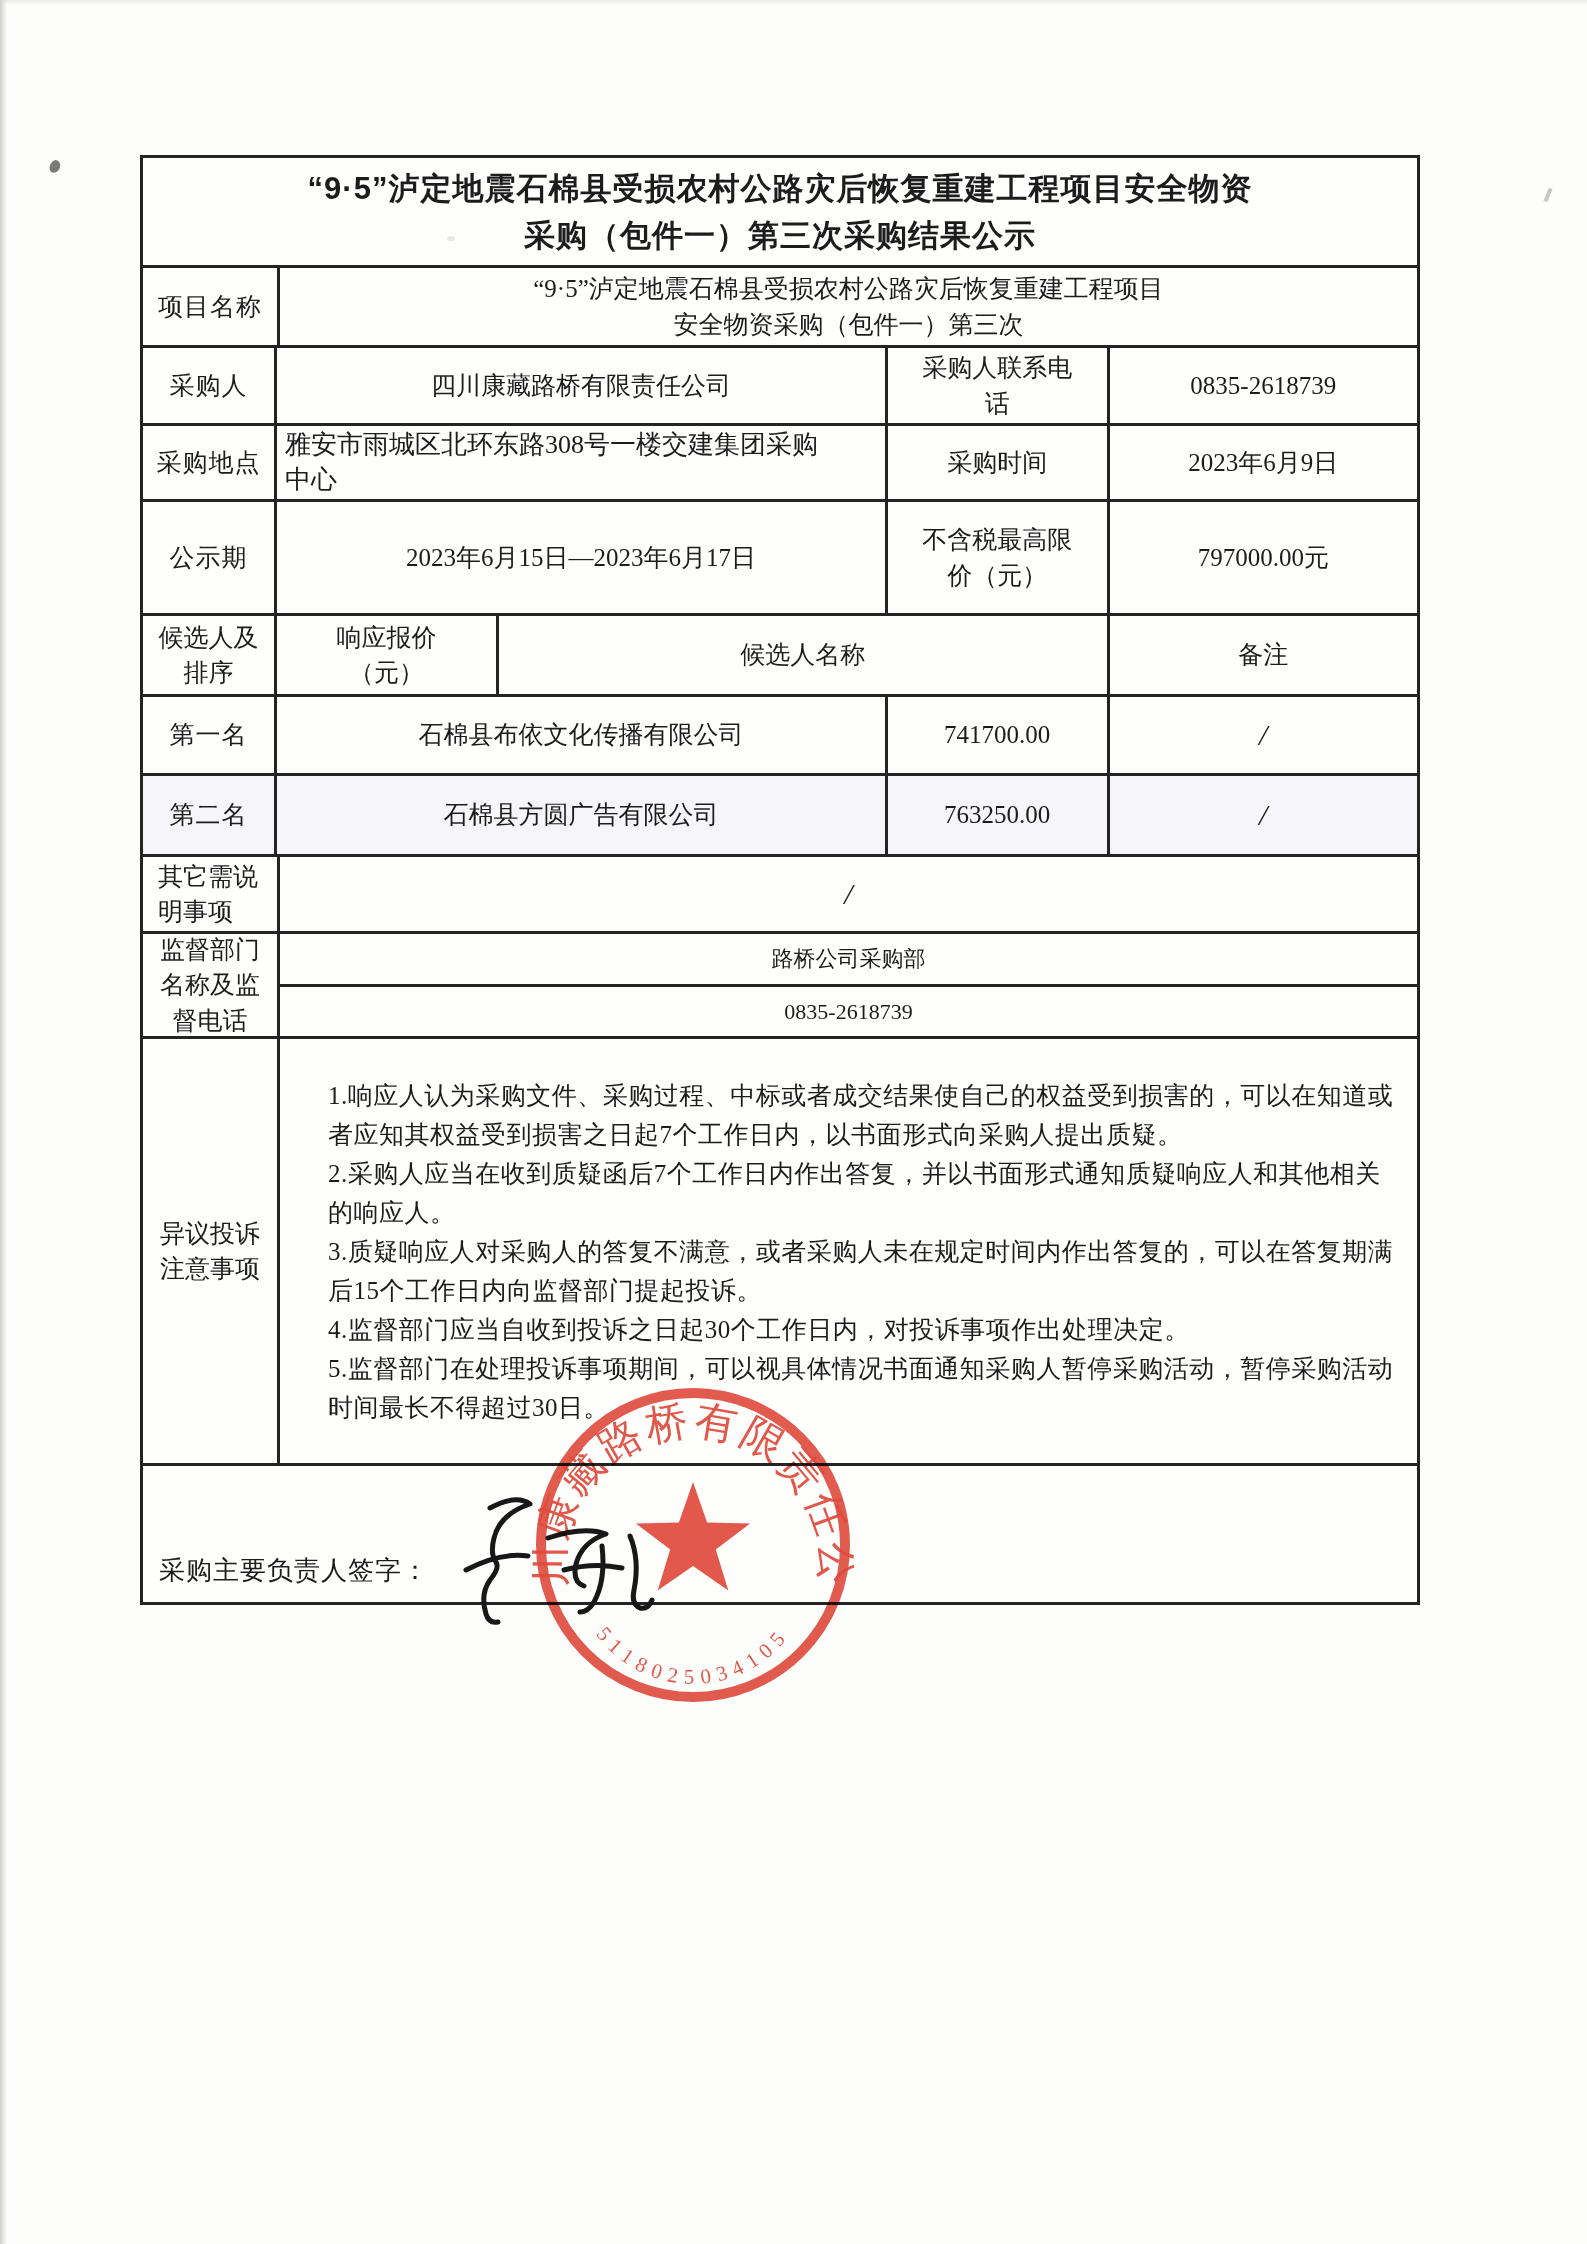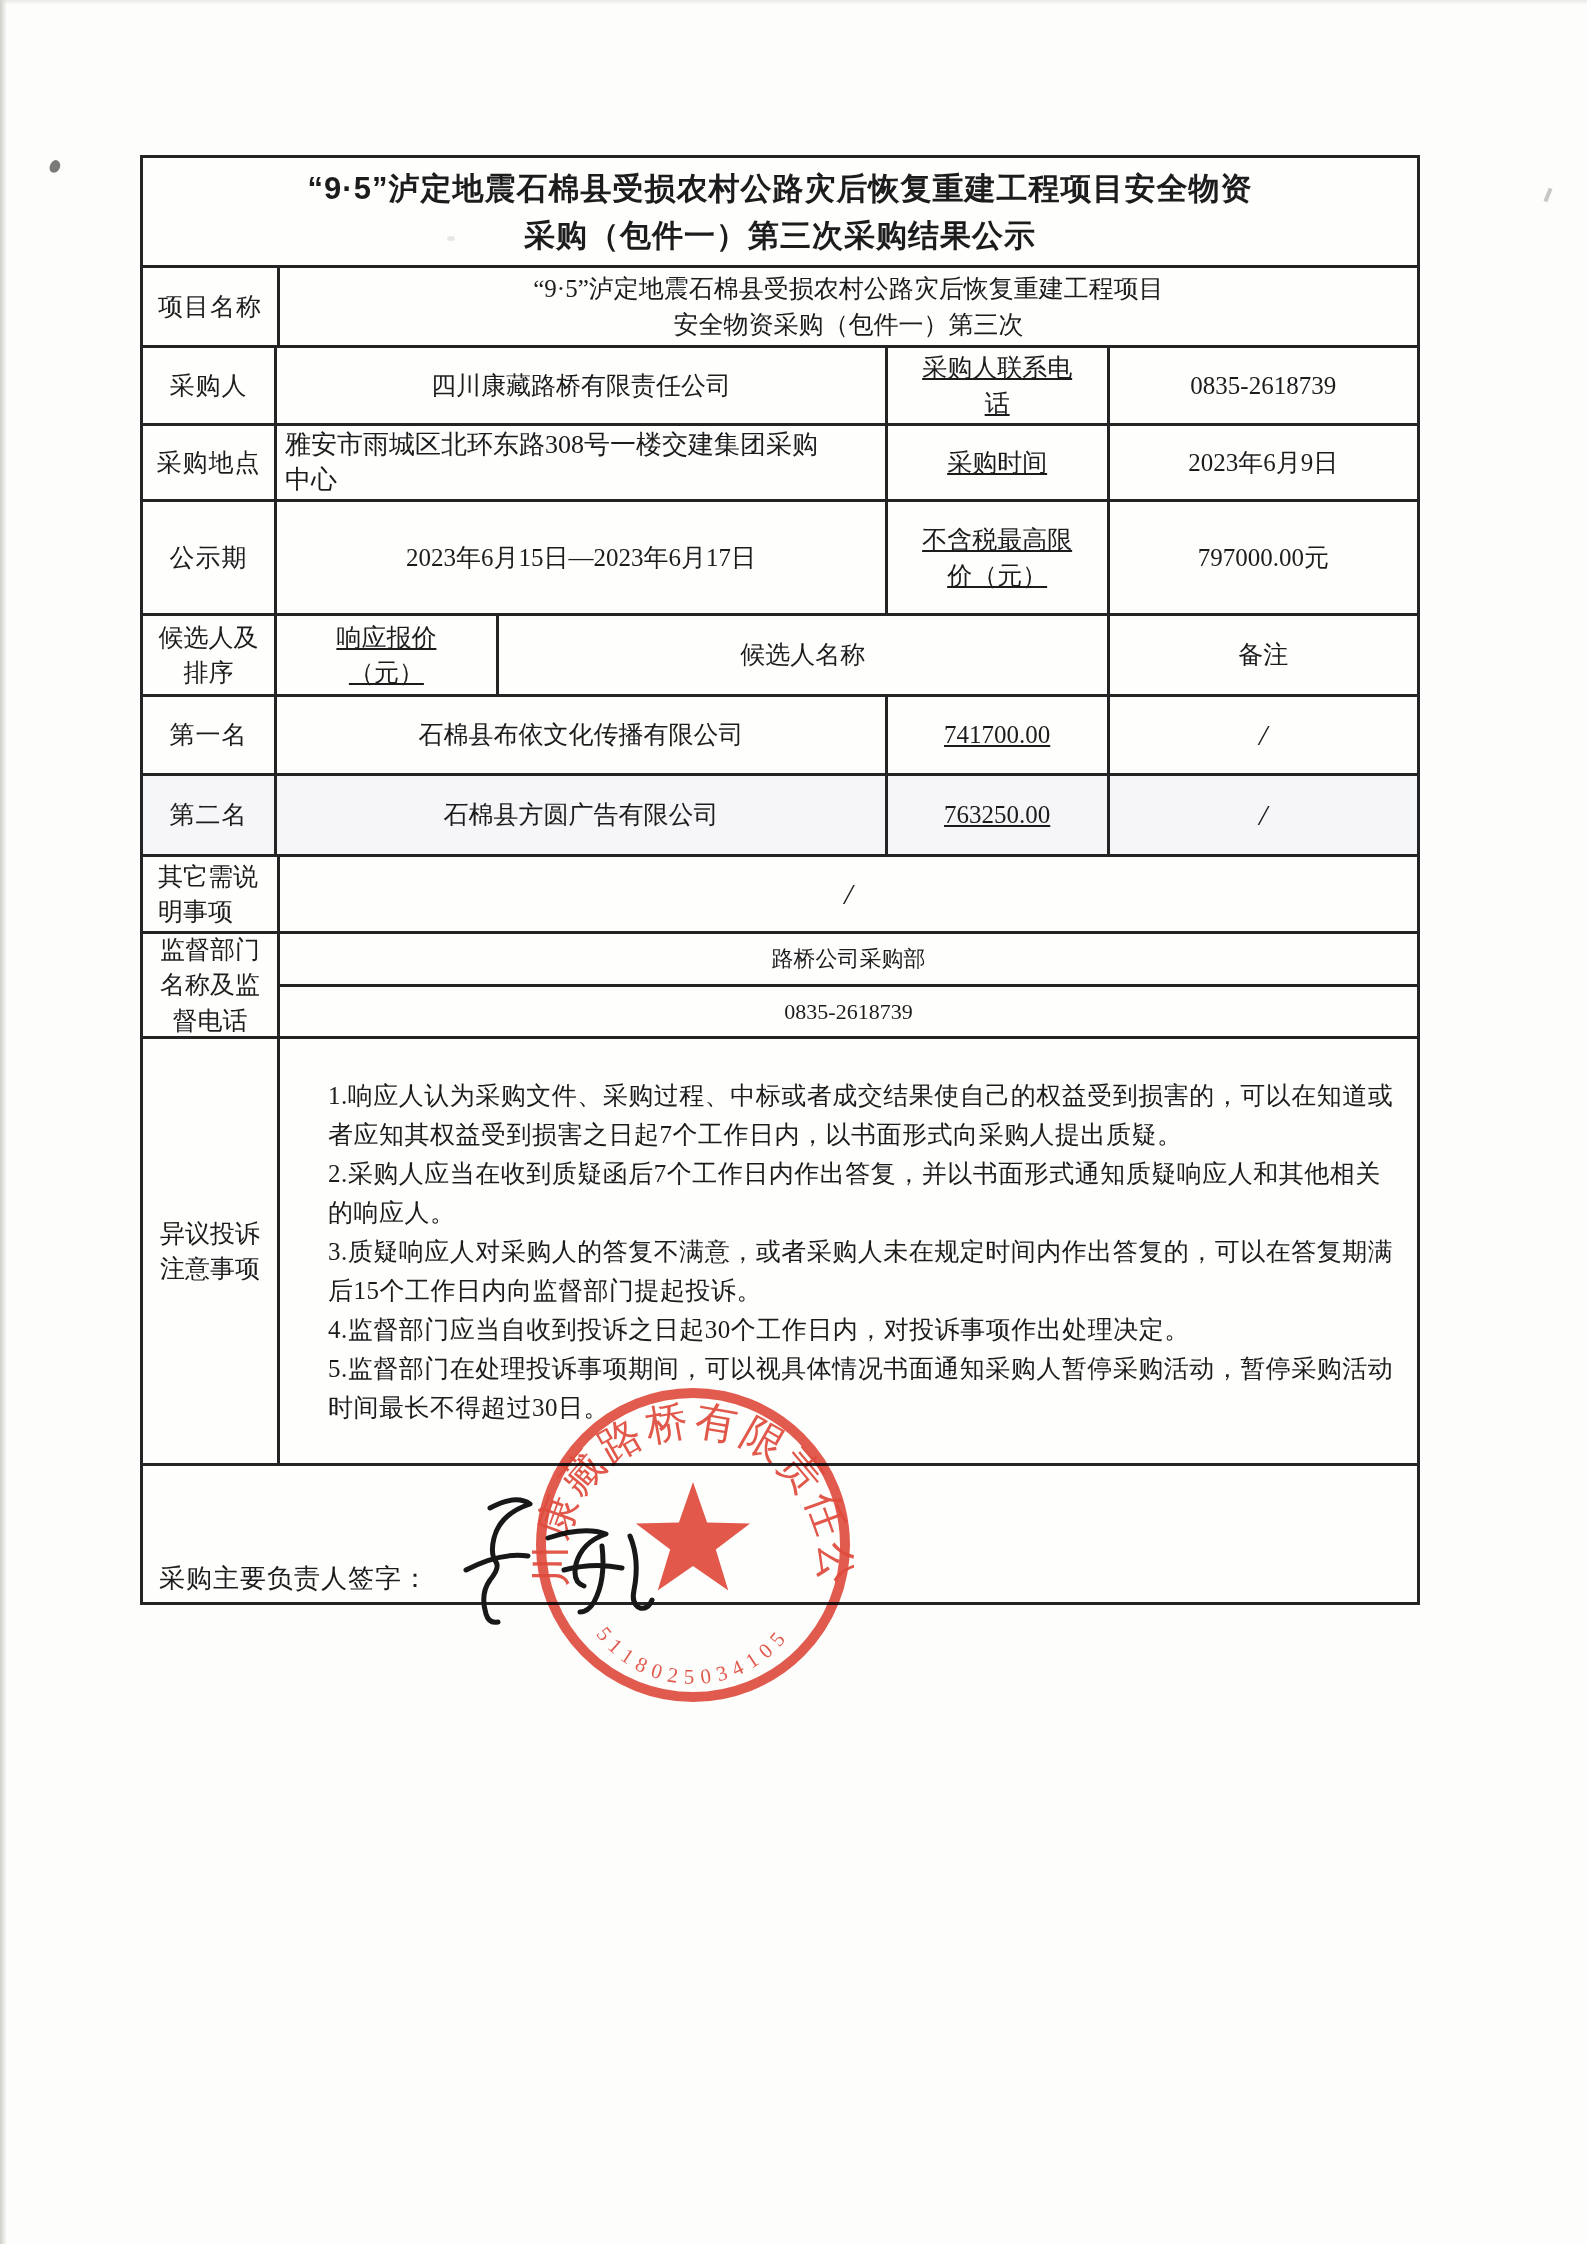--- a/index.html
+++ b/index.html
@@ -24,24 +24,24 @@
   
   .doc-table{
     position:absolute;left:140px;top:155px;width:1280px;
     border:3px solid #242424;box-sizing:border-box;background:rgba(255,255,255,.4);
   }
   .row{display:flex;border-bottom:3px solid #242424;box-sizing:border-box;}
   .row:last-child{border-bottom:none;}
   .cell{
     box-sizing:border-box;border-right:3px solid #242424;
     display:flex;flex-direction:column;align-items:center;justify-content:center;
-    text-align:center;font-size:25px;line-height:1.42;padding:4px 8px;
+    text-align:center;font-size:25px;line-height:1.42;padding:12px 8px;
   }
   .cell:last-child{border-right:none;}
-  .c1{width:137px;}  .c2{width:626px;}  .c3{width:227px;text-decoration:underline;}  .c4{width:315px;}
+  .c1{width:137px;}  .c2{width:626px;}  .c3{width:227px;}  .c4{width:315px;}
   .span234{width:1137px;}
   .span1234{width:1274px;}
 
   .r-title{height:110px;}
   .r1{height:80px;} .r2{height:78px;} .r3{height:76px;} .r4{height:114px;}
   .r5{height:81px;} .r6{height:79px;} .r7{height:81px;} .r8{height:77px;}
   .r9{height:105px;} .r10{height:427px;} .r11{height:136px;}
 
   .title-cell{font-size:31px;font-weight:800;line-height:47px;letter-spacing:1px;
     font-family:"Liberation Sans","DejaVu Sans",sans-serif;}

